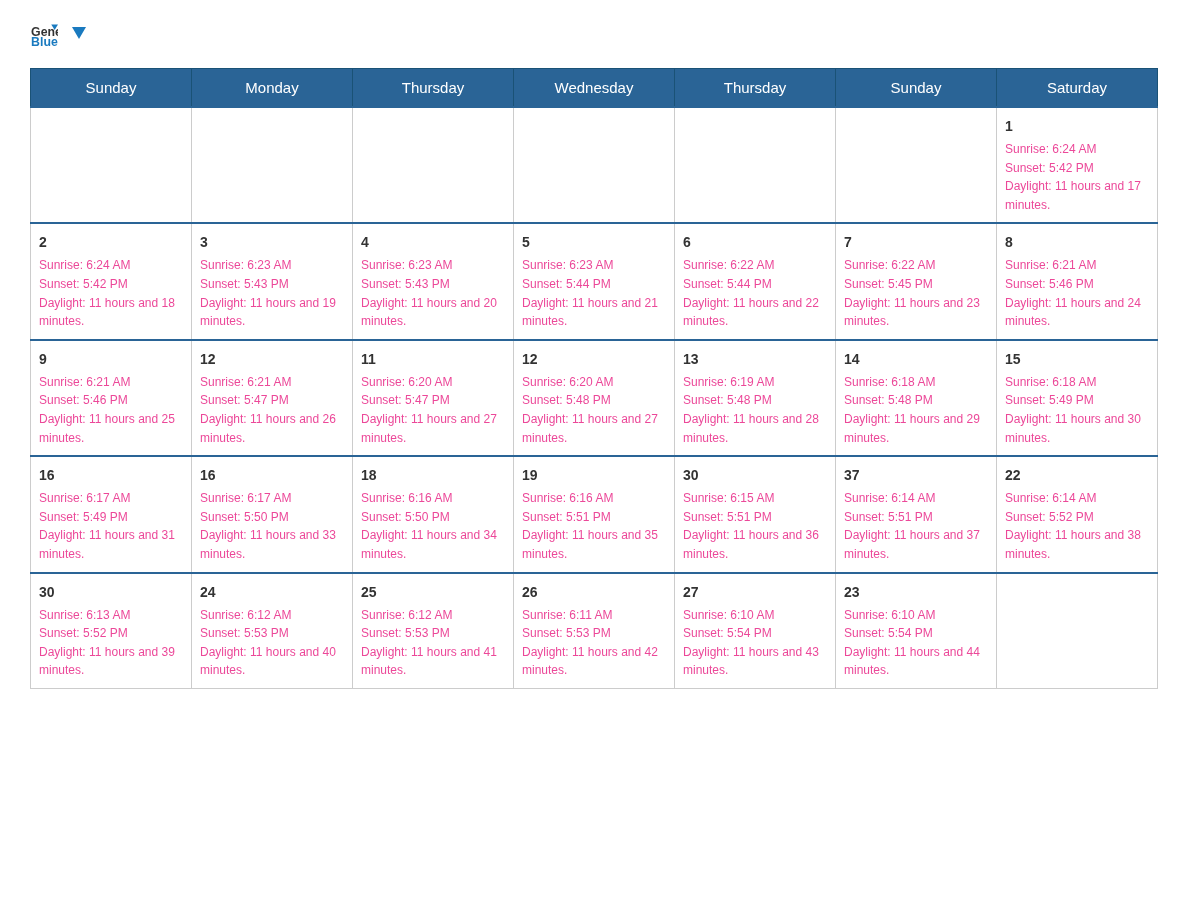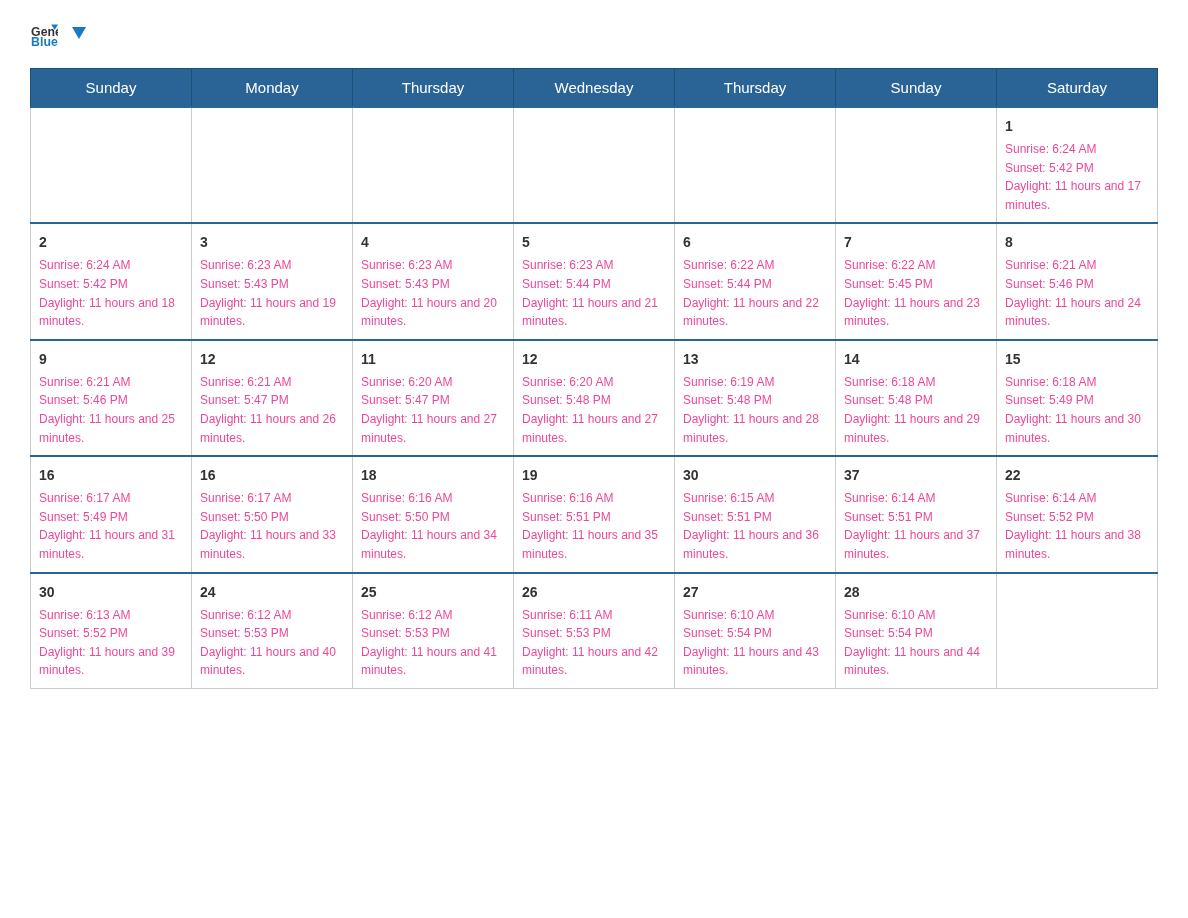--- a/index.html
+++ b/index.html
@@ -251,19 +251,19 @@
         </td>
         <td>
           <span class="day-number">26</span>
           <div class="day-info">Sunrise: 6:11 AM<br>Sunset: 5:53 PM<br>Daylight: 11 hours and 42 minutes.</div>
         </td>
         <td>
           <span class="day-number">27</span>
           <div class="day-info">Sunrise: 6:10 AM<br>Sunset: 5:54 PM<br>Daylight: 11 hours and 43 minutes.</div>
         </td>
         <td>
-          <span class="day-number">28</span>
+          <span class="day-number">23</span>
           <div class="day-info">Sunrise: 6:10 AM<br>Sunset: 5:54 PM<br>Daylight: 11 hours and 44 minutes.</div>
         </td>
         <td class="empty-cell"></td>
       </tr>
     </tbody>
 </table>
 
 </body></html>

